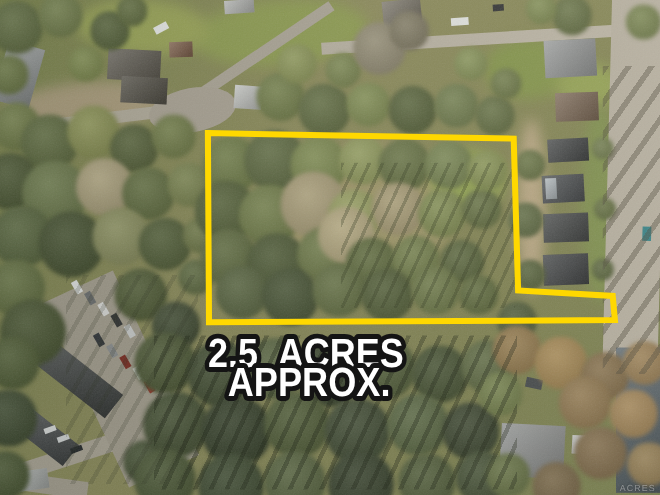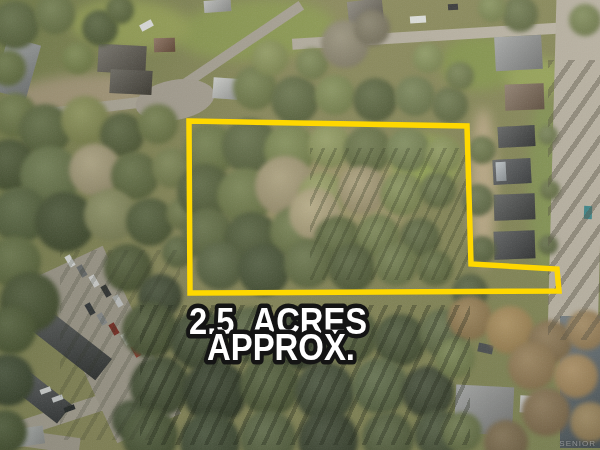--- a/index.html
+++ b/index.html
@@ -205,14 +205,14 @@
     </filter>
     <rect width="600" height="450" filter="url(#n)"></rect>
   </svg>
 
   <svg id="bounds" width="600" height="450" viewBox="0 0 600 450">
     <polygon points="189,121 467,126 471,264 557,269 559,291 190,293"></polygon>
     <text class="acres-text" x="278" y="334" font-size="37" text-anchor="middle" textLength="178" lengthAdjust="spacingAndGlyphs">2.5&nbsp;&nbsp;ACRES</text>
     <text class="acres-text" x="281" y="360" font-size="37" text-anchor="middle" textLength="148" lengthAdjust="spacingAndGlyphs">APPROX.</text>
   </svg>
 
-  <div id="watermark">SENIOR</div>
+  <div id="watermark">ACRES</div>
 </div>
 
 </body></html>

